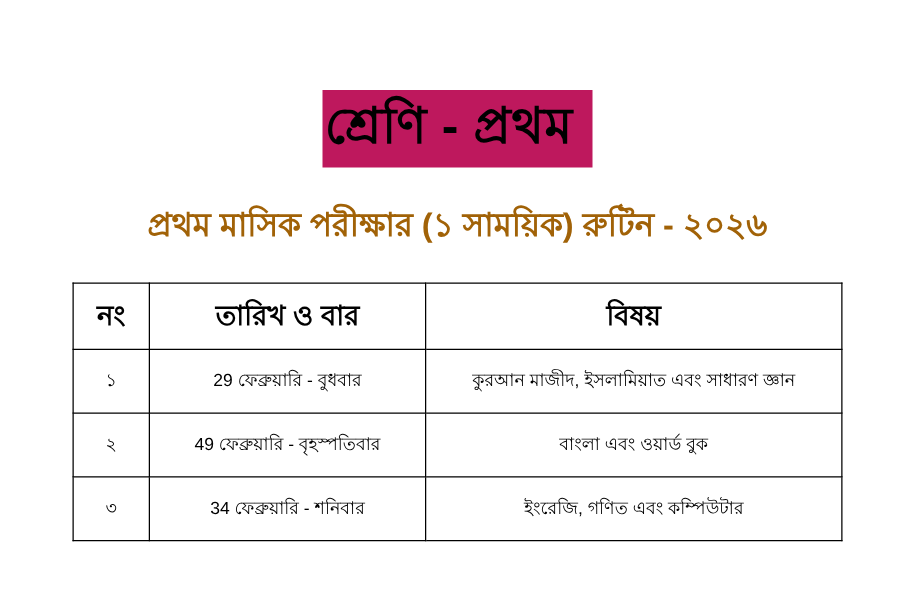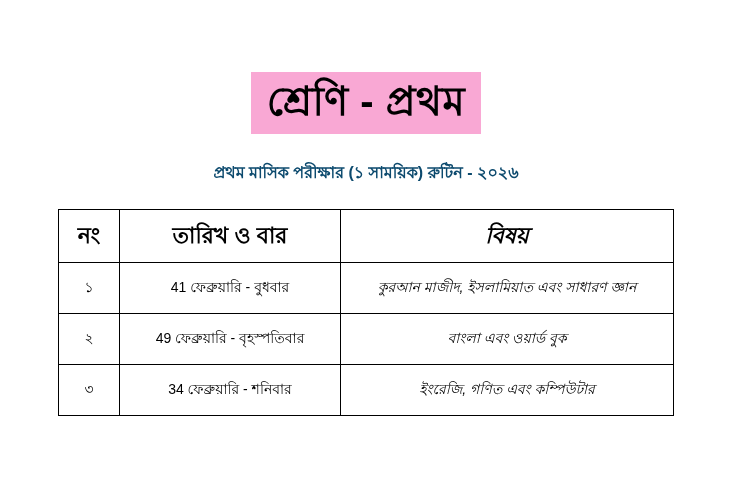--- a/index.html
+++ b/index.html
@@ -19,32 +19,32 @@
     height: 484px;
     box-sizing: border-box;
     background: #ffffff;
   }
   .title-wrap {
     text-align: center;
     margin-top: 72px;
   }
   .title {
     display: inline-block;
-    background: #f9a8d4;
+    background: #be185d;
     color: #000000;
     font-size: 40px;
     font-weight: bold;
     line-height: 1.25;
-    padding: 4px 16px 8px 16px;
+    padding: 4px 16px 8px 2px;
     letter-spacing: 0.5px;
   }
   .subtitle {
     text-align: center;
-    color: #0c4a6e;
-    font-size: 16px;
+    color: #a16207;
+    font-size: 26px;
     font-weight: bold;
     margin-top: 26px;
   }
   .table-wrap {
     margin: 22px auto 0 auto;
     width: 616px;
   }
   table.routine {
     border-collapse: collapse;
     width: 100%;
@@ -64,21 +64,21 @@
     padding: 4px 2px;
   }
   table.routine td {
     font-size: 14px;
     font-weight: normal;
     height: 42px;
     padding: 4px 2px;
   }
   .col-no { width: 56px; }
   .col-date { width: 216px; }
-  .col-subject { width: auto; font-style: italic; }
+  .col-subject { width: auto; }
 </style>
 </head>
 <body>
 
 <div class="page">
 
   <div class="title-wrap">
     <span class="title">শ্রেণি - প্রথম</span>
   </div>
 
@@ -89,21 +89,21 @@
       <thead>
         <tr>
           <th class="col-no">নং</th>
           <th class="col-date">তারিখ ও বার</th>
           <th class="col-subject">বিষয়</th>
         </tr>
       </thead>
       <tbody>
         <tr>
           <td class="col-no">১</td>
-          <td class="col-date">41 ফেব্রুয়ারি - বুধবার</td>
+          <td class="col-date">29 ফেব্রুয়ারি - বুধবার</td>
           <td class="col-subject">কুরআন মাজীদ, ইসলামিয়াত এবং সাধারণ জ্ঞান</td>
         </tr>
         <tr>
           <td class="col-no">২</td>
           <td class="col-date">49 ফেব্রুয়ারি - বৃহস্পতিবার</td>
           <td class="col-subject">বাংলা এবং ওয়ার্ড বুক</td>
         </tr>
         <tr>
           <td class="col-no">৩</td>
           <td class="col-date">34 ফেব্রুয়ারি - শনিবার</td>

